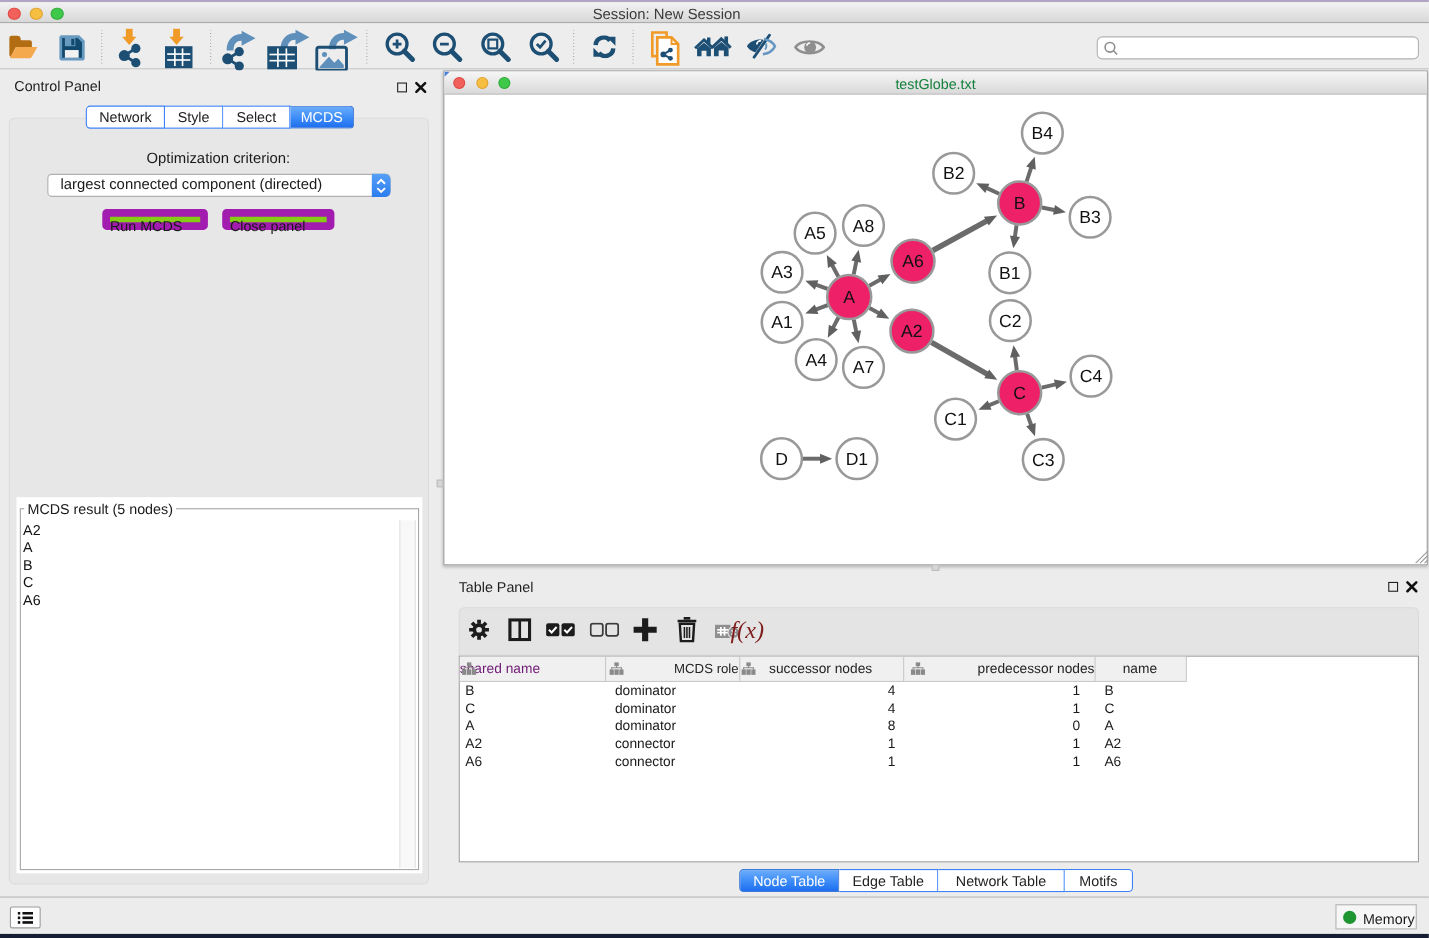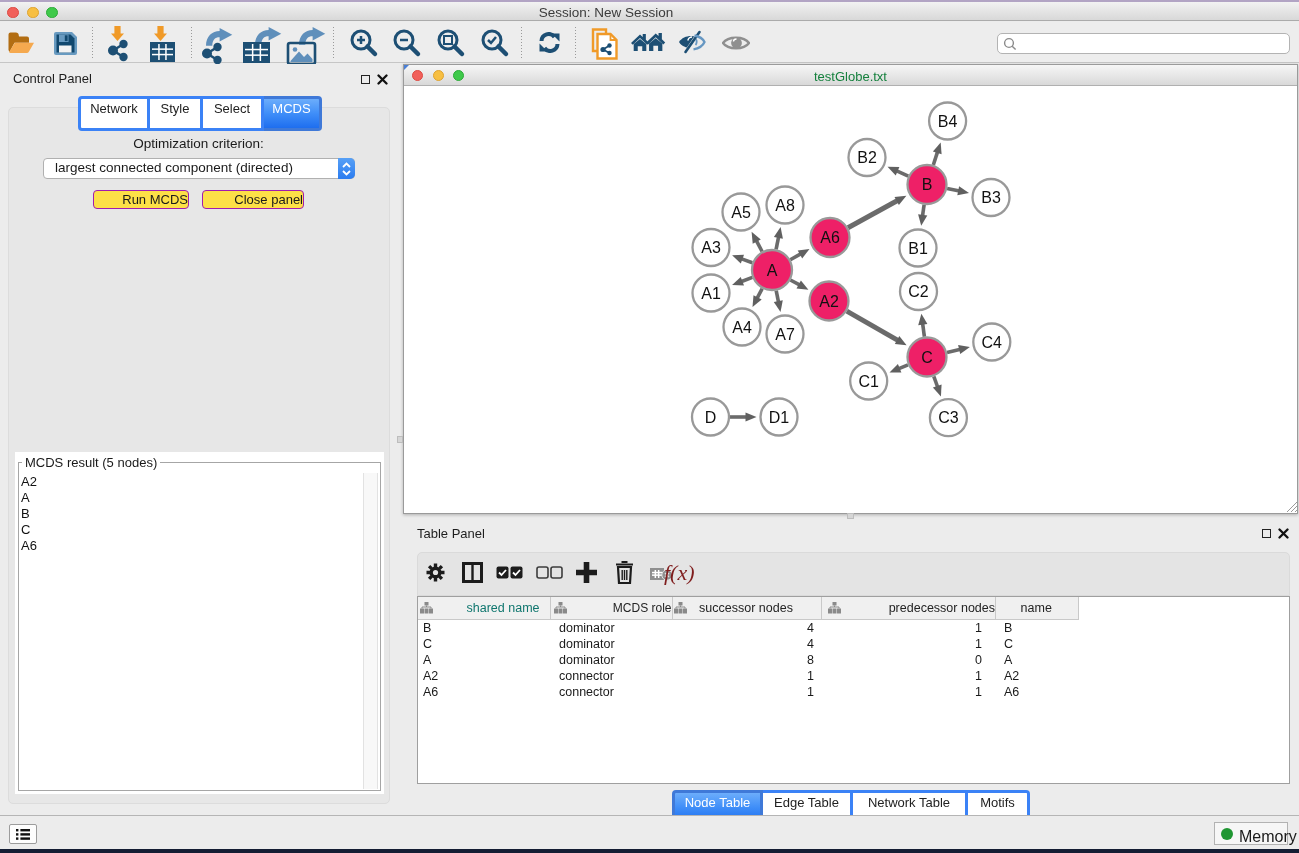--- a/index.html
+++ b/index.html
@@ -1,22 +1,22 @@
 <!DOCTYPE html>
 <html><head><meta charset="utf-8">
 <style>
 *{margin:0;padding:0;box-sizing:border-box}
 html,body{width:1299px;height:853px;overflow:hidden}
 body{font-family:"Liberation Sans",sans-serif;background:#ececec;position:relative}
 .abs{position:absolute}
-.seg{position:absolute;border:3px solid #3b82f6;background:#fff;color:#222;
- font-size:13px;text-align:center;line-height:19px;height:35px}
+.seg{position:absolute;border:1px solid #3b82f6;background:#fff;color:#222;
+ font-size:13px;text-align:center;line-height:19px;height:21px}
 .segsel{background:linear-gradient(180deg,#6cadfb 0%,#3f8ef8 50%,#1e6eef 100%);color:#fff;border-color:#3f79d8}
-.btn{position:absolute;background:#fde047;border:1px solid #a21caf;border-radius:4px;
- font-size:13px;color:#1a1a1a;text-align:right}
+.btn{position:absolute;background:#84cc16;border:7px solid #a21caf;border-radius:4px;
+ font-size:13px;color:#1a1a1a;text-align:left}
 </style></head>
 <body>
 
 <div class="abs" style="left:0;top:0;width:1299px;height:2px;background:#b2a4c4"></div>
 <div class="abs" style="left:0;top:2px;width:1299px;height:19px;background:linear-gradient(180deg,#f2f2f2,#d8d8d8);border-bottom:1px solid #ababab"></div>
 <div class="abs" style="left:7.3px;top:7px;width:11.4px;height:11.4px;border-radius:50%;background:#f1605a;border:1px solid #dd4a43"></div>
 <div class="abs" style="left:27.3px;top:7px;width:11.4px;height:11.4px;border-radius:50%;background:#f7bf42;border:1px solid #dfa32f"></div>
 <div class="abs" style="left:46.3px;top:7px;width:11.4px;height:11.4px;border-radius:50%;background:#3fc94a;border:1px solid #2cab38"></div>
 <div class="abs" style="left:0;top:5px;width:1212px;text-align:center;font-size:13.5px;color:#3c3c3c">Session: New Session</div>
 <div class="abs" style="left:0;top:22px;width:1299px;height:41px;background:#ededed;border-bottom:1px solid #c6c6c6"></div>
@@ -337,21 +337,21 @@
     <rect x="4.6" y="4" width="1.5" height="8" fill="#fff"></rect>
     <rect x="2" y="8.4" width="10" height="1.5" fill="#fff"></rect>
     <rect x="7.9" y="4" width="1.5" height="8" fill="#fff"></rect>
 <circle cx="17" cy="9" r="5.2" fill="#8f8f8f" stroke="#e4e4e4" stroke-width="1"></circle>
 <path d="M15 7 L19 11 M19 7 L15 11" stroke="#e4e4e4" stroke-width="1.4"></path>
   </svg>
 <div class="abs" style="left:664px;top:560px;font-family:'Liberation Serif',serif;font-style:italic;font-size:22px;color:#7f1d1d">f(x)</div>
 <div class="abs" style="left:417px;top:596px;width:873px;height:188px;background:#fff;border:1px solid #9f9f9f"></div>
 <div class="abs" style="left:418px;top:597px;width:660px;height:23px;background:#f0f0f0;border-bottom:1px solid #c9c9c9"></div>
 <div class="abs" style="left:549.5px;top:597px;width:1px;height:23px;background:#c9c9c9"></div>
-<div class="abs" style="left:408px;top:601px;width:131.5px;text-align:right;font-size:12.5px;color:#0f766e">shared name</div>
+<div class="abs" style="left:418.0px;top:601px;width:131.5px;text-align:left;font-size:12.5px;color:#701a75">shared name</div>
 <svg style="position:absolute;left:420px;top:602px" width="13" height="12">
     <g fill="#8a8a8a">
       <rect x="4.5" y="0" width="4" height="3.5"></rect>
       <rect x="0" y="6.5" width="4" height="5"></rect>
       <rect x="4.5" y="6.5" width="4" height="5"></rect>
       <rect x="9" y="6.5" width="4" height="5"></rect>
     </g>
     <g stroke="#8a8a8a" stroke-width="1" fill="none">
       <path d="M6.5 3.5 V5 M2 6.5 V5 H11 V6.5"></path>
     </g>
@@ -433,13 +433,13 @@
       <rect x="0" y="0" width="2.4" height="2.4"></rect>
       <rect x="0" y="4.2" width="2.4" height="2.4"></rect>
       <rect x="0" y="8.4" width="2.4" height="2.4"></rect>
 <rect x="4.4" y="0" width="9.6" height="2.4"></rect>
       <rect x="4.4" y="4.2" width="9.6" height="2.4"></rect>
       <rect x="4.4" y="8.4" width="9.6" height="2.4"></rect>
     </g>
   </svg>
 <div class="abs" style="left:1214px;top:822px;width:74px;height:23px;background:#f6f6f6;border:1px solid #b2b2b2"></div>
 <div class="abs" style="left:1221px;top:828px;width:12px;height:12px;border-radius:50%;background:#1f9632"></div>
-<div class="abs" style="left:1239px;top:828px;font-size:16px;color:#1a1a1a">Memory</div>
+<div class="abs" style="left:1239px;top:828px;font-size:13px;color:#1a1a1a">Memory</div>
 <div class="abs" style="left:0;top:849px;width:1299px;height:4px;background:#141d33"></div>
 </body></html>

